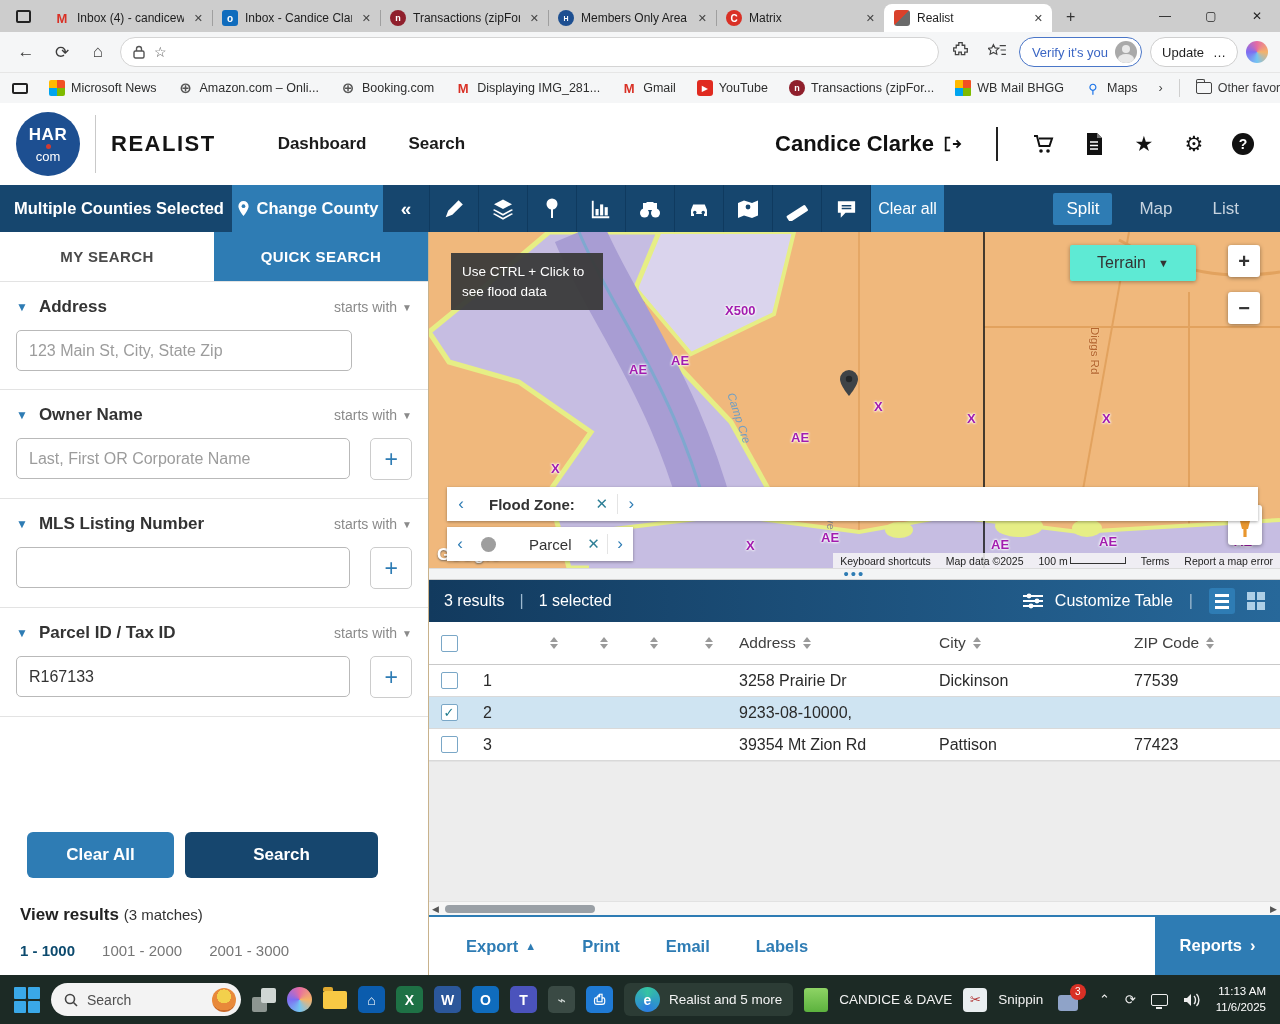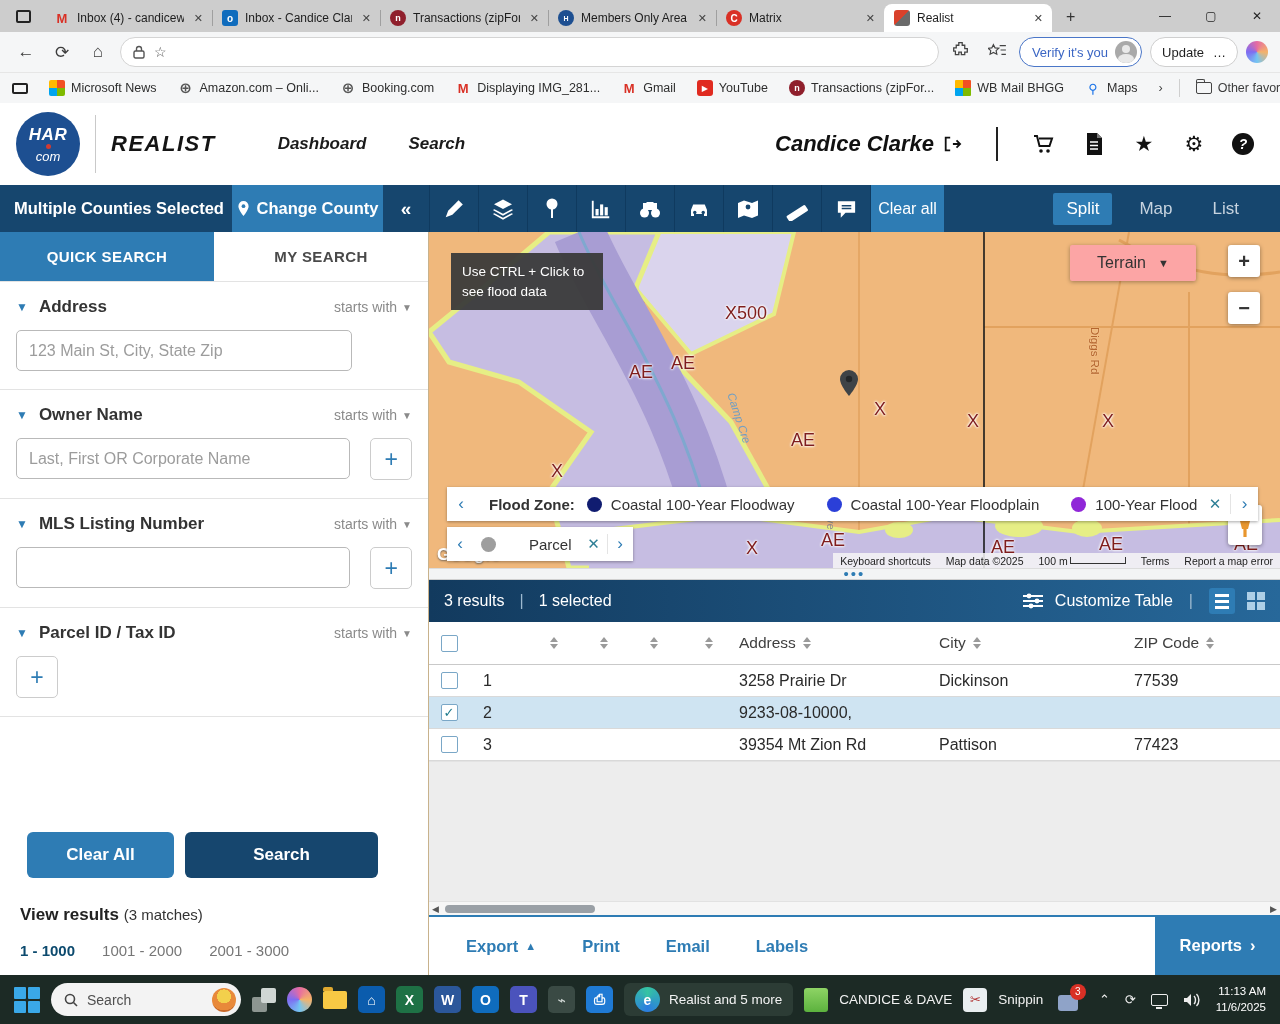--- a/index.html
+++ b/index.html
@@ -49,21 +49,21 @@
   .bmi-yt { background:#e02b20; color:#fff; border-radius:3px; font-size:8px; }
   .bmi-zip { background:#8f1f2c; color:#fff; border-radius:50%; font-size:9px; }
   .bmi-ms { background:conic-gradient(#f25022 25%,#7fba00 0 50%,#00a4ef 0 75%,#ffb900 0); border-radius:1px; }
   .bmi-maps { color:#1a73e8; font-size:13px; }
   .bmrt { margin-left:auto; display:flex; align-items:center; gap:16px; color:#3c3c3c; }
   .bmdivider { width:1px; height:18px; background:#cfcfcf; }
   .folder { width:16px; height:12px; border:1.5px solid #444; border-radius:2px; position:relative; }
   .folder::before { content:""; position:absolute; left:-1px; top:-4px; width:7px; height:3px; border:1.5px solid #444; border-bottom:none; border-radius:2px 2px 0 0; }
 
   
-  .appheader { height:82px; background:#fff; display:flex; align-items:center; padding:0 26px 0 16px;font-style:italic; }
+  .appheader { height:82px; background:#fff; display:flex; align-items:center; padding:0 26px 0 16px; }
   .harlogo { width:64px; height:64px; border-radius:50%; background:#1d4f91; color:#fff; display:flex; flex-direction:column; align-items:center; justify-content:center; line-height:1; flex:none; }
   .harlogo .t { font-weight:bold; font-size:17px; letter-spacing:0.5px; }
   .harlogo .dot { width:5px; height:5px; border-radius:50%; background:#d23b33; margin:1px 0; }
   .harlogo .b { font-size:13px; }
   .hdivider { width:1px; height:58px; background:#c9c9c9; margin:0 15px; }
   .brand { font-size:22px; letter-spacing:1.5px; font-weight:600; color:#141414; margin-right:62px; }
   .hnav { display:flex; gap:42px; font-size:17px; font-weight:600; color:#1b1b1b; }
   .hright { margin-left:auto; display:flex; align-items:center; gap:26px; color:#111; }
   .huser { font-size:22px; font-weight:600; display:flex; align-items:center; gap:8px; }
   .hsep { width:2px; height:34px; background:#222; margin:0 8px; }
@@ -105,26 +105,26 @@
   .viewresults b { font-weight:bold; }
   .viewresults span.m { font-size:15px; font-weight:normal; color:#333; }
   .pages { padding:0 20px; margin-top:17px; margin-bottom:16px; display:flex; gap:27px; font-size:15px; }
   .page { color:#767676; }
   .page.active { color:#0c4a6e; font-weight:bold; }
 
   
   .rightpane { flex:1; display:flex; flex-direction:column; background:#fff; min-width:0; }
   .map { position:relative; height:336px; overflow:hidden; flex:none; background:#f0b87c; }
   .map svg.terrain { position:absolute; inset:0; }
-  .maplabel { position:absolute; font-size:18px; font-weight:normal; color:#7f1d1d; text-shadow:0 0 3px #fff,0 0 3px #fff,0 0 2px #fff; }
+  .maplabel { position:absolute; font-size:13px; font-weight:bold; color:#a21caf; text-shadow:0 0 3px #fff,0 0 3px #fff,0 0 2px #fff; }
   .roadlabel { position:absolute; font-size:11.5px; color:#b4652f; text-shadow:0 0 2px #f6d3a6; white-space:nowrap; }
   .creeklabel { position:absolute; font-size:11.5px; font-style:italic; color:#6f9ec4; white-space:nowrap; }
   .avelabel { position:absolute; font-size:11px; color:#8d8d8d; white-space:nowrap; }
   .maptooltip { position:absolute; left:22px; top:21px; width:152px; padding:9px 11px; background:rgba(58,58,58,.95); color:#fff; font-size:13.5px; line-height:1.45; z-index:4; }
-  .terrainbtn { position:absolute; right:84px; top:13px; width:126px; height:36px; background:#fca5a5; border-radius:2px; box-shadow:0 1px 4px rgba(0,0,0,.35); display:flex; align-items:center; justify-content:center; gap:12px; font-size:16px; color:#333; z-index:4; }
+  .terrainbtn { position:absolute; right:84px; top:13px; width:126px; height:36px; background:#5eead4; border-radius:2px; box-shadow:0 1px 4px rgba(0,0,0,.35); display:flex; align-items:center; justify-content:center; gap:12px; font-size:16px; color:#333; z-index:4; }
   .terrainbtn .mchev { font-size:11px; color:#333; }
   .zbtn { position:absolute; right:20px; width:32px; height:32px; background:#fff; border-radius:3px; box-shadow:0 1px 4px rgba(0,0,0,.4); display:flex; align-items:center; justify-content:center; font-size:20px; font-weight:bold; color:#333; z-index:4; }
   .marker { position:absolute; left:411px; top:138px; z-index:3; }
   .legendbar { position:absolute; left:18px; top:255px; right:22px; height:34px; display:flex; align-items:center; background:#fff; box-shadow:0 1px 3px rgba(0,0,0,.35); font-size:15px; color:#333; z-index:5; }
   .lchev { width:28px; text-align:center; color:#2e7cb4; font-size:17px; flex:none; }
   .ltitle { font-weight:bold; margin:0 12px 0 14px; white-space:nowrap; }
   .litems { flex:1; display:flex; gap:32px; align-items:center; overflow:hidden; white-space:nowrap; }
   .litem { display:flex; gap:9px; align-items:center; }
   .ldot { width:15px; height:15px; border-radius:50%; flex:none; }
   .lclose { width:30px; text-align:center; color:#2e7f96; font-size:15px; font-weight:bold; flex:none; }
@@ -441,22 +441,22 @@
       <span class="view active">Split</span>
       <span class="view">Map</span>
       <span class="view">List</span>
     </div>
   </div>
 
   <div class="content">
 
     <div class="sidebar">
       <div class="stabs">
+        <div class="stab inactive">MY SEARCH</div>
         <div class="stab active">QUICK SEARCH</div>
-        <div class="stab inactive">MY SEARCH</div>
       </div>
 
       <div class="ssection">
         <div class="sechead">
           <span class="chev">▼</span>
           <span>Address</span>
           <span class="matchsel">
               <span>starts with</span>
               <span class="mchev">▼</span>
             </span>
@@ -499,20 +499,21 @@
       <div class="ssection">
         <div class="sechead">
           <span class="chev">▼</span>
           <span>Parcel ID / Tax ID</span>
           <span class="matchsel">
               <span>starts with</span>
               <span class="mchev">▼</span>
             </span>
         </div>
         <div class="inputrow">
+          <input class="sfield" value="R167133" style="">
           <button class="addbtn">+</button>
         </div>
       </div>
 
       <div class="sgrow"></div>
 
       <div class="sbuttons">
         <button class="btnclear">Clear All</button>
         <button class="btnsearch">Search</button>
       </div>
@@ -588,34 +589,20 @@
         <div class="terrainbtn">
           <span>Terrain</span>
             <span class="mchev">▼</span>
         </div>
         <div class="zbtn" style="top:13px">+</div>
         <div class="zbtn" style="top:60px">−</div>
 
         <div class="legendbar">
           <div class="lchev">‹</div>
           <div class="ltitle">Flood Zone:</div>
-          <div class="litems">
-            <div class="litem">
-              <span class="ldot" style="background:#101c70"></span>
-              <span>Coastal 100-Year Floodway</span>
-            </div>
-            <div class="litem">
-              <span class="ldot" style="background:#2b3fd8"></span>
-              <span>Coastal 100-Year Floodplain</span>
-            </div>
-            <div class="litem">
-              <span class="ldot" style="background:#9027d8"></span>
-              <span>100-Year Flood</span>
-            </div>
-          </div>
           <div class="lclose">✕</div>
           <div class="lnext">›</div>
         </div>
 
         <div class="chipbar">
           <div class="lchev" style="width:26px">‹</div>
           <span class="chipdot"></span>
           <span class="chiplbl">Parcel</span>
           <div class="lclose" style="width:26px">✕</div>
           <div class="lnext" style="width:26px">›</div>

